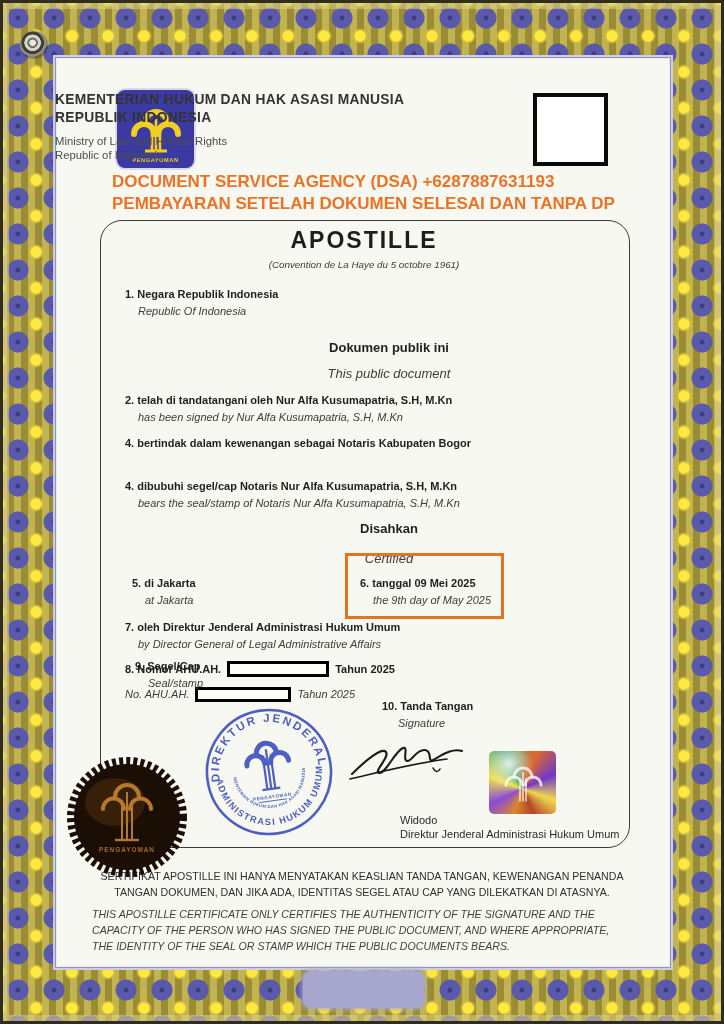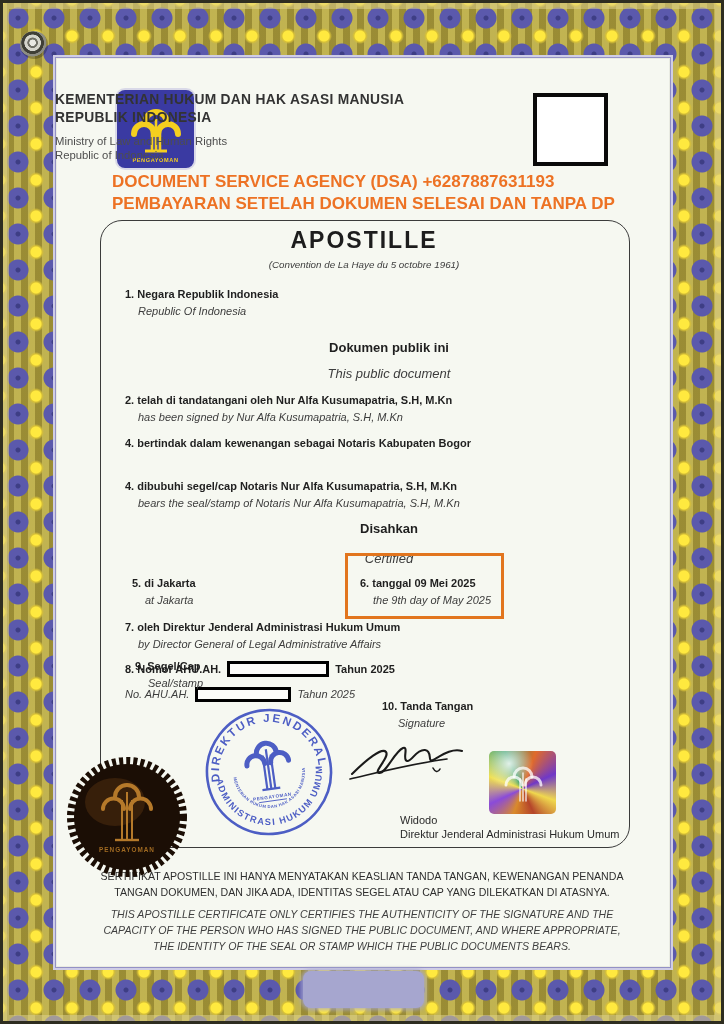--- a/index.html
+++ b/index.html
@@ -46,21 +46,21 @@
   .r1{width:96px;height:10px;}
   .r2{width:90px;height:9px;}
   .signer{position:absolute;left:400px;top:813px;font-size:11px;color:#2a2a2a;line-height:14px;}
   .holo{
     position:absolute;left:489px;top:751px;width:67px;height:63px;border-radius:5px;
     background:
       radial-gradient(circle at 30% 20%, rgba(255,255,255,.85), rgba(255,255,255,0) 35%),
       conic-gradient(from 200deg at 50% 60%, #d98a2b, #8a4bd9, #f0e04e, #2f9a66, #e06a2a, #6f38c8, #f0d84e, #b5452a, #d98a2b);
   }
   .footer-id{position:absolute;left:92px;top:868px;width:540px;text-align:center;font-size:10.6px;color:#2e2e2e;line-height:16px;}
-  .footer-en{position:absolute;left:92px;top:906px;width:540px;text-align:center;font-size:10.6px;font-style:italic;color:#3f3f3f;line-height:16px;}
+  .footer-en{position:absolute;left:92px;top:906px;width:540px;font-size:10.6px;font-style:italic;color:#3f3f3f;line-height:16px;}
   .btm-redact{position:absolute;left:303px;top:971px;width:121px;height:37px;border-radius:8px;background:#a6a6cf;box-shadow:0 0 4px 2px rgba(166,166,207,.8);}
   .wm-text{position:absolute;left:330px;top:630px;font-size:21px;font-weight:bold;letter-spacing:13px;color:#ccdcc9;opacity:.75;z-index:0;}
   .wm-logo{position:absolute;left:405px;top:408px;opacity:.5;z-index:0;}
   .stamp{position:absolute;left:203px;top:706px;width:132px;height:132px;transform:rotate(-8deg);opacity:.92;}
   .seal{position:absolute;left:62px;top:752px;width:130px;height:130px;}
   .sig{position:absolute;left:348px;top:734px;width:130px;height:56px;}
   .z1{z-index:1}.z2{z-index:2}.z4{z-index:4}.z5{z-index:5}.z6{z-index:6}
 </style>
 </head>
 <body>

